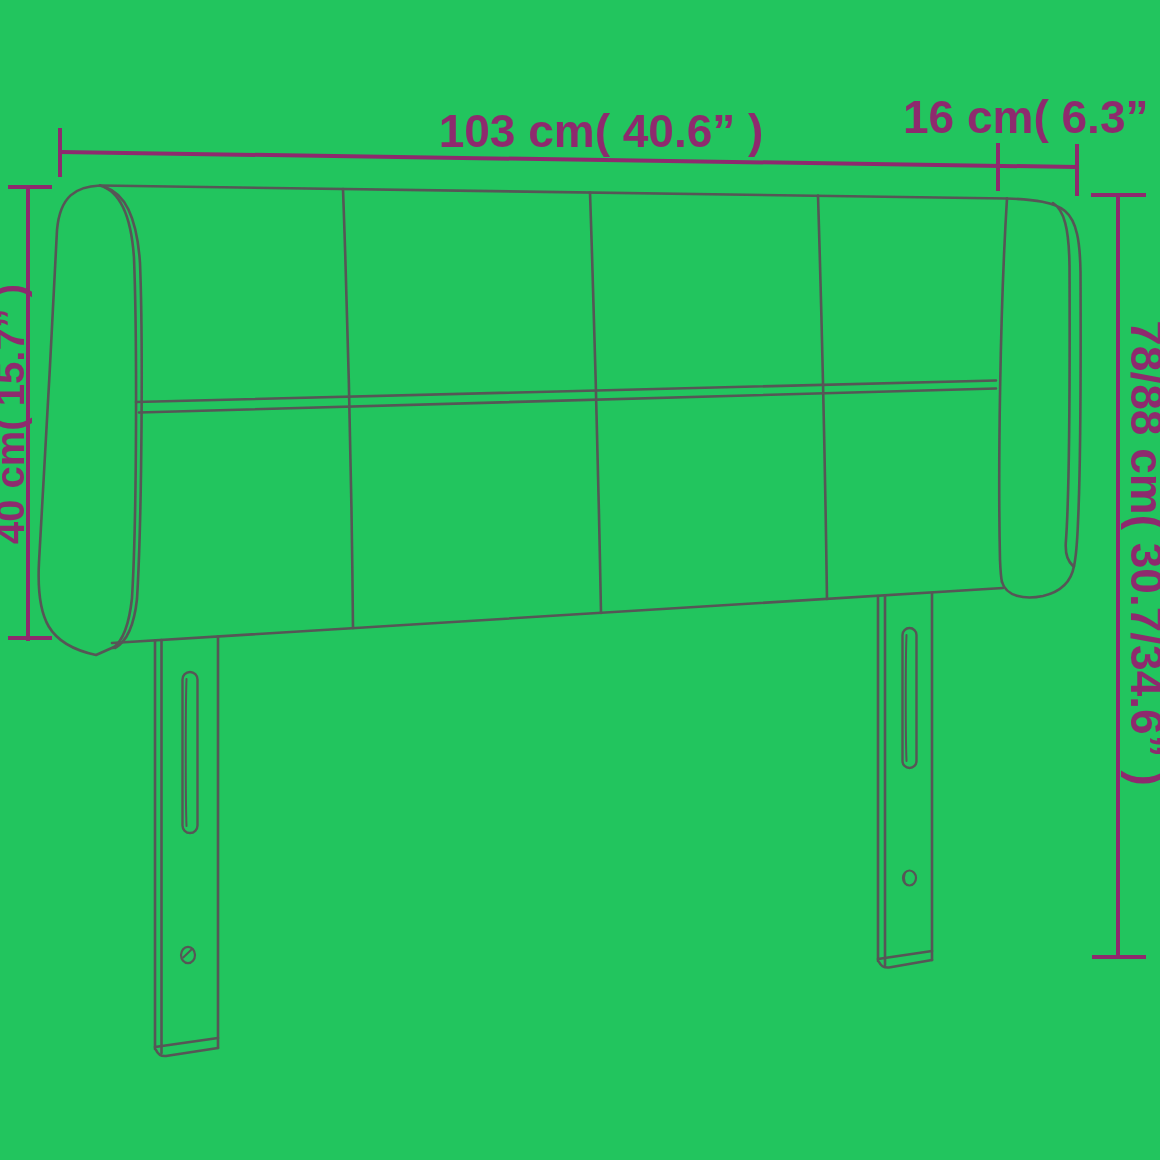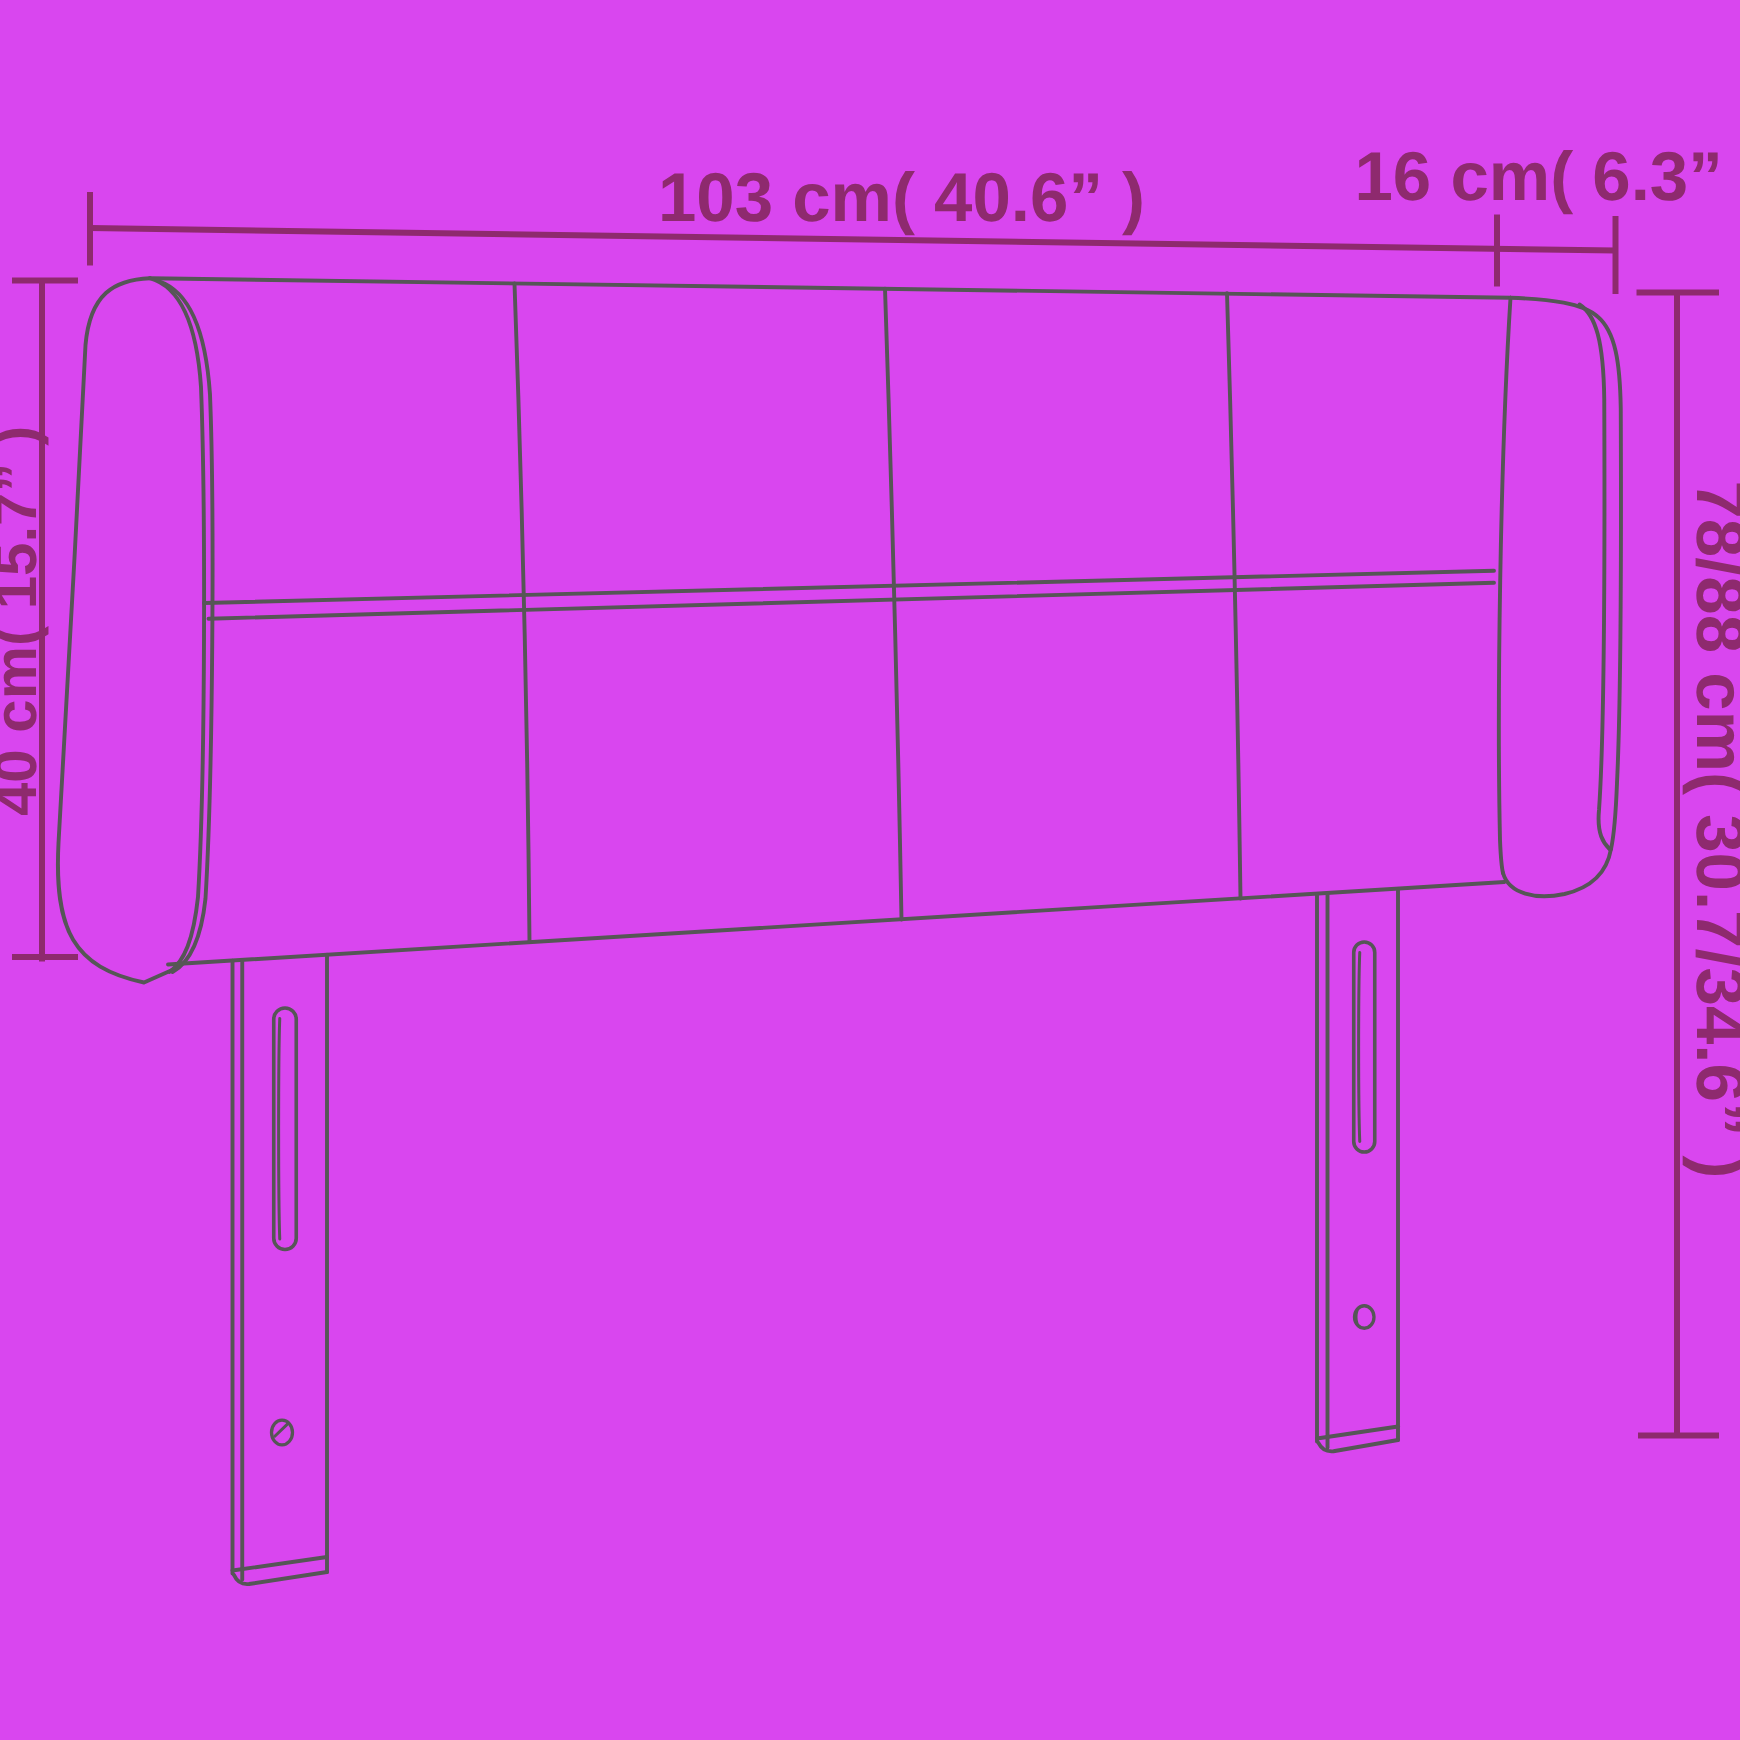--- a/index.html
+++ b/index.html
@@ -4,21 +4,21 @@
 <style>
   html, body {
     margin: 0;
     padding: 0;
     background: #ffffff;
   }
   .stage {
     position: relative;
     width: 1160px;
     height: 1160px;
-    background: #d946ef;
+    background: #22c55e;
     overflow: hidden;
     font-family: "Liberation Sans", sans-serif;
   }
   svg {
     display: block;
     position: absolute;
     left: 0;
     top: 0;
   }
   .dim-text {

